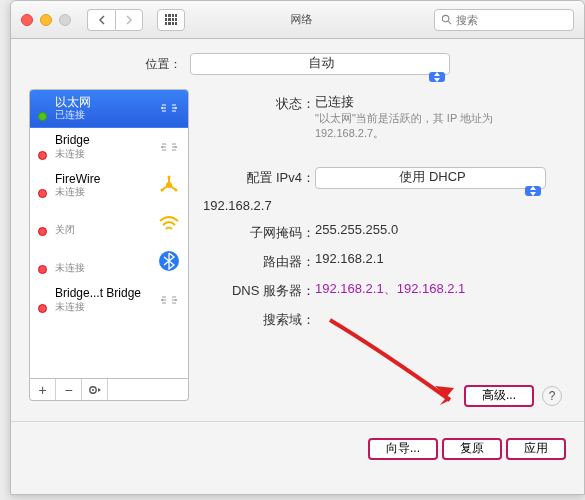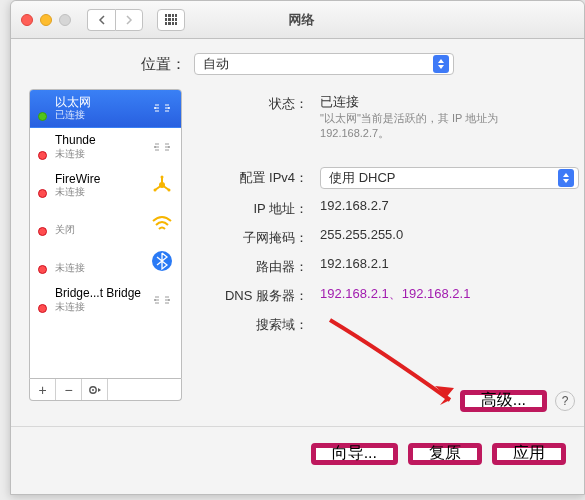--- a/index.html
+++ b/index.html
@@ -11,57 +11,57 @@
 .tr-close { background: #ff5f57; border: 0.5px solid #e0443e; }
 .tr-min { background: #febc2e; border: 0.5px solid #dea023; }
 .tr-disabled { background: #d6d6d6; border: 0.5px solid #c0c0c0; }
 .nav-buttons { display: flex; margin-left: 8px; }
 .nav-btn { width: 28px; height: 22px; background: #fff; border: 1px solid #c2c2c2; display: flex; align-items: center; justify-content: center; font-size: 12px; color: #555; }
 .nav-btn:first-child { border-radius: 4px 0 0 4px; border-right: none; }
 .nav-btn:last-child { border-radius: 0 4px 4px 0; }
 .grid-btn { width: 28px; height: 22px; background: #fff; border: 1px solid #c2c2c2; border-radius: 4px; margin-left: 6px; display: flex; align-items: center; justify-content: center; }
 .grid-icon { width: 12px; height: 12px; display: grid; grid-template-columns: repeat(4, 1fr); grid-template-rows: repeat(3, 1fr); gap: 1px; }
 .grid-icon i { background: #555; display: block; }
-.title { position: absolute; left: 8px; right: 0; text-align: center; font-size: 13px; color: #4a4a4a; pointer-events: none; font-weight: bold; }
+.title { position: absolute; left: 8px; right: 0; text-align: center; font-size: 11px; color: #4a4a4a; pointer-events: none; }
 .search { width: 140px; height: 22px; background: #fff; border: 1px solid #c2c2c2; border-radius: 4px; margin-left: auto; display: flex; align-items: center; padding: 0 24px 0 6px; position: relative; }
 .search svg { color: #888; margin-right: 4px; flex-shrink: 0; }
 .search input { border: none; outline: none; font-size: 11px; width: 100%; background: transparent; }
 .body { padding: 14px 18px 0 18px; }
 .location-row { display: flex; align-items: center; justify-content: center; gap: 8px; margin-bottom: 14px; }
-.location-label { font-size: 15px; color: #333; }
-.select { background: #fff; border: 1px solid #c2c2c2; border-radius: 4px; height: 22px; display: flex; align-items: center; padding: 0 4px 0 8px; font-size: 13px; color: #333; position: relative; }
+.location-label { font-size: 12px; color: #333; }
+.select { background: #fff; border: 1px solid #c2c2c2; border-radius: 4px; height: 22px; display: flex; align-items: center; padding: 0 4px 0 8px; font-size: 13px; color: #333; position: relative; flex-direction: column; }
 .select-arrows { width: 16px; height: 18px; background: #3e7af7; border-radius: 3px; margin-left: auto; display: flex; flex-direction: column; align-items: center; justify-content: center; gap: 0; }
 .select-arrows::before { content: ""; border-left: 3px solid transparent; border-right: 3px solid transparent; border-bottom: 4px solid #fff; }
 .select-arrows::after { content: ""; border-left: 3px solid transparent; border-right: 3px solid transparent; border-top: 4px solid #fff; margin-top: 2px; }
 .main { display: flex; gap: 14px; }
 .sidebar { width: 160px; }
 .list { background: #fff; border: 1px solid #bdbdbd; border-radius: 4px 4px 0 0; height: 290px; overflow: hidden; }
 .item { display: flex; align-items: flex-end; padding: 5px 6px 6px 8px; border-bottom: 1px solid transparent; gap: 8px; }
 .item.selected { background: linear-gradient(#3a80f5, #2860e0); color: #fff; }
 .dot { width: 9px; height: 9px; border-radius: 50%; flex-shrink: 0; }
 .dot.green { background: #52c41a; border: 0.5px solid #389e0d; }
 .dot.red { background: #ff4d4f; border: 0.5px solid #cf1322; }
 .item-text { flex: 1; line-height: 1.2; min-width: 0; }
 .item-name { font-size: 12px; white-space: nowrap; overflow: hidden; text-overflow: ellipsis; }
 .item-sub { font-size: 10px; color: #888; }
 .item.selected .item-sub { color: #dbe7ff; }
 .conn-icon { width: 26px; height: 26px; display: flex; align-items: center; justify-content: center; flex-shrink: 0; }
 .sidebar-toolbar { display: flex; background: #fff; border: 1px solid #bdbdbd; border-top: none; border-radius: 0 0 4px 4px; height: 22px; }
 .tb-btn { width: 26px; border-right: 1px solid #d0d0d0; display: flex; align-items: center; justify-content: center; font-size: 14px; color: #555; }
 .details { flex: 1; padding-top: 4px; }
-.row { display: flex; margin-bottom: 9px; font-size: 13px; align-items: flex-start; gap: 12px; }
+.row { display: flex; margin-bottom: 9px; font-size: 13px; align-items: flex-start; gap: 0; }
 .rlabel { width: 112px; text-align: right; color: #333; flex-shrink: 0; padding-top: 2px; }
 .rvalue { color: #333; }
 .rvalue.muted { color: #a21caf; }
 .status-desc { font-size: 11px; color: #888; line-height: 1.4; max-width: 210px; }
-.details .select { width: 259px; }
+.details .select { width: 231px; }
 .adv-row { display: flex; justify-content: flex-end; align-items: center; gap: 8px; margin-top: 56px; padding-right: 4px; }
-.btn { height: 22px; padding: 4px 16px; background: #fff; border: 5px solid #be185d; border-radius: 4px; font-size: 16px; display: flex; align-items: center; }
+.btn { height: 22px; padding: 4px 16px; background: #fff; border: 2px solid #be185d; border-radius: 4px; font-size: 12px; display: flex; align-items: center; }
 .help { width: 20px; height: 20px; border: 1px solid #c2c2c2; border-radius: 50%; display: flex; align-items: center; justify-content: center; font-size: 12px; color: #555; }
-.footer { display: flex; justify-content: flex-end; gap: 10px; padding: 16px 18px; border-top: 1px solid #d8d8d8; margin-top: 14px; }
+.footer { display: flex; justify-content: flex-end; gap: 4px; padding: 16px 18px; border-top: 1px solid #d8d8d8; margin-top: 14px; }
 .arrow-annot { position: absolute; pointer-events: none; }
 </style>
 </head>
 <body>
 
 <div class="window">
   <div class="titlebar">
     <div class="traffic">
       <span class="tr-close"></span>
       <span class="tr-min"></span>
@@ -89,20 +89,27 @@
           <i></i>
           <i></i>
           <i></i>
           <i></i>
           <i></i>
           <i></i>
           <i></i>
         </span>
     </div>
     <div class="title">网络</div>
+    <div class="search">
+      <svg width="11" height="11" viewBox="0 0 12 12">
+          <circle cx="5" cy="5" r="3.5" stroke="#888" stroke-width="1.2" fill="none"></circle>
+          <line x1="8" y1="8" x2="11" y2="11" stroke="#888" stroke-width="1.2"></line>
+        </svg>
+      <input placeholder="搜索" style="">
+    </div>
   </div>
 
   <div class="body">
     <div class="location-row">
       <span class="location-label">位置：</span>
       <div class="select" style="width:260px">
         <span>自动</span>
         <span class="select-arrows"></span>
       </div>
     </div>
@@ -122,21 +129,21 @@
                   <circle cx="5" cy="10" r="1" fill="#fff"></circle>
                   <circle cx="19" cy="10" r="1" fill="#fff"></circle>
                   <path d="M5 7h4M5 10h4M5 13h4M15 7h4M15 10h4M15 13h4" stroke="#fff" stroke-width="1"></path>
                 </svg>
               </span>
           </div>
 
           <div class="item">
             <span class="dot red"></span>
             <div class="item-text">
-                <div class="item-name">Thunde</div>
+                <div class="item-name">Bridge</div>
                 <div class="item-sub">未连接</div>
               </div>
             <span class="conn-icon">
                 <svg width="24" height="20" viewBox="0 0 24 20">
                   <circle cx="5" cy="10" r="1" fill="#9a9a9a"></circle>
                   <circle cx="19" cy="10" r="1" fill="#9a9a9a"></circle>
                   <path d="M5 7h4M5 10h4M5 13h4M15 7h4M15 10h4M15 13h4" stroke="#9a9a9a" stroke-width="1"></path>
                 </svg>
               </span>
           </div>
@@ -223,21 +230,20 @@
         </div>
         <div style="height:16px"></div>
         <div class="row">
           <div class="rlabel">配置 IPv4：</div>
           <div class="select">
             <span>使用 DHCP</span>
             <span class="select-arrows"></span>
           </div>
         </div>
         <div class="row">
-          <div class="rlabel">IP 地址：</div>
           <div class="rvalue">192.168.2.7</div>
         </div>
         <div class="row">
           <div class="rlabel">子网掩码：</div>
           <div class="rvalue">255.255.255.0</div>
         </div>
         <div class="row">
           <div class="rlabel">路由器：</div>
           <div class="rvalue">192.168.2.1</div>
         </div>

